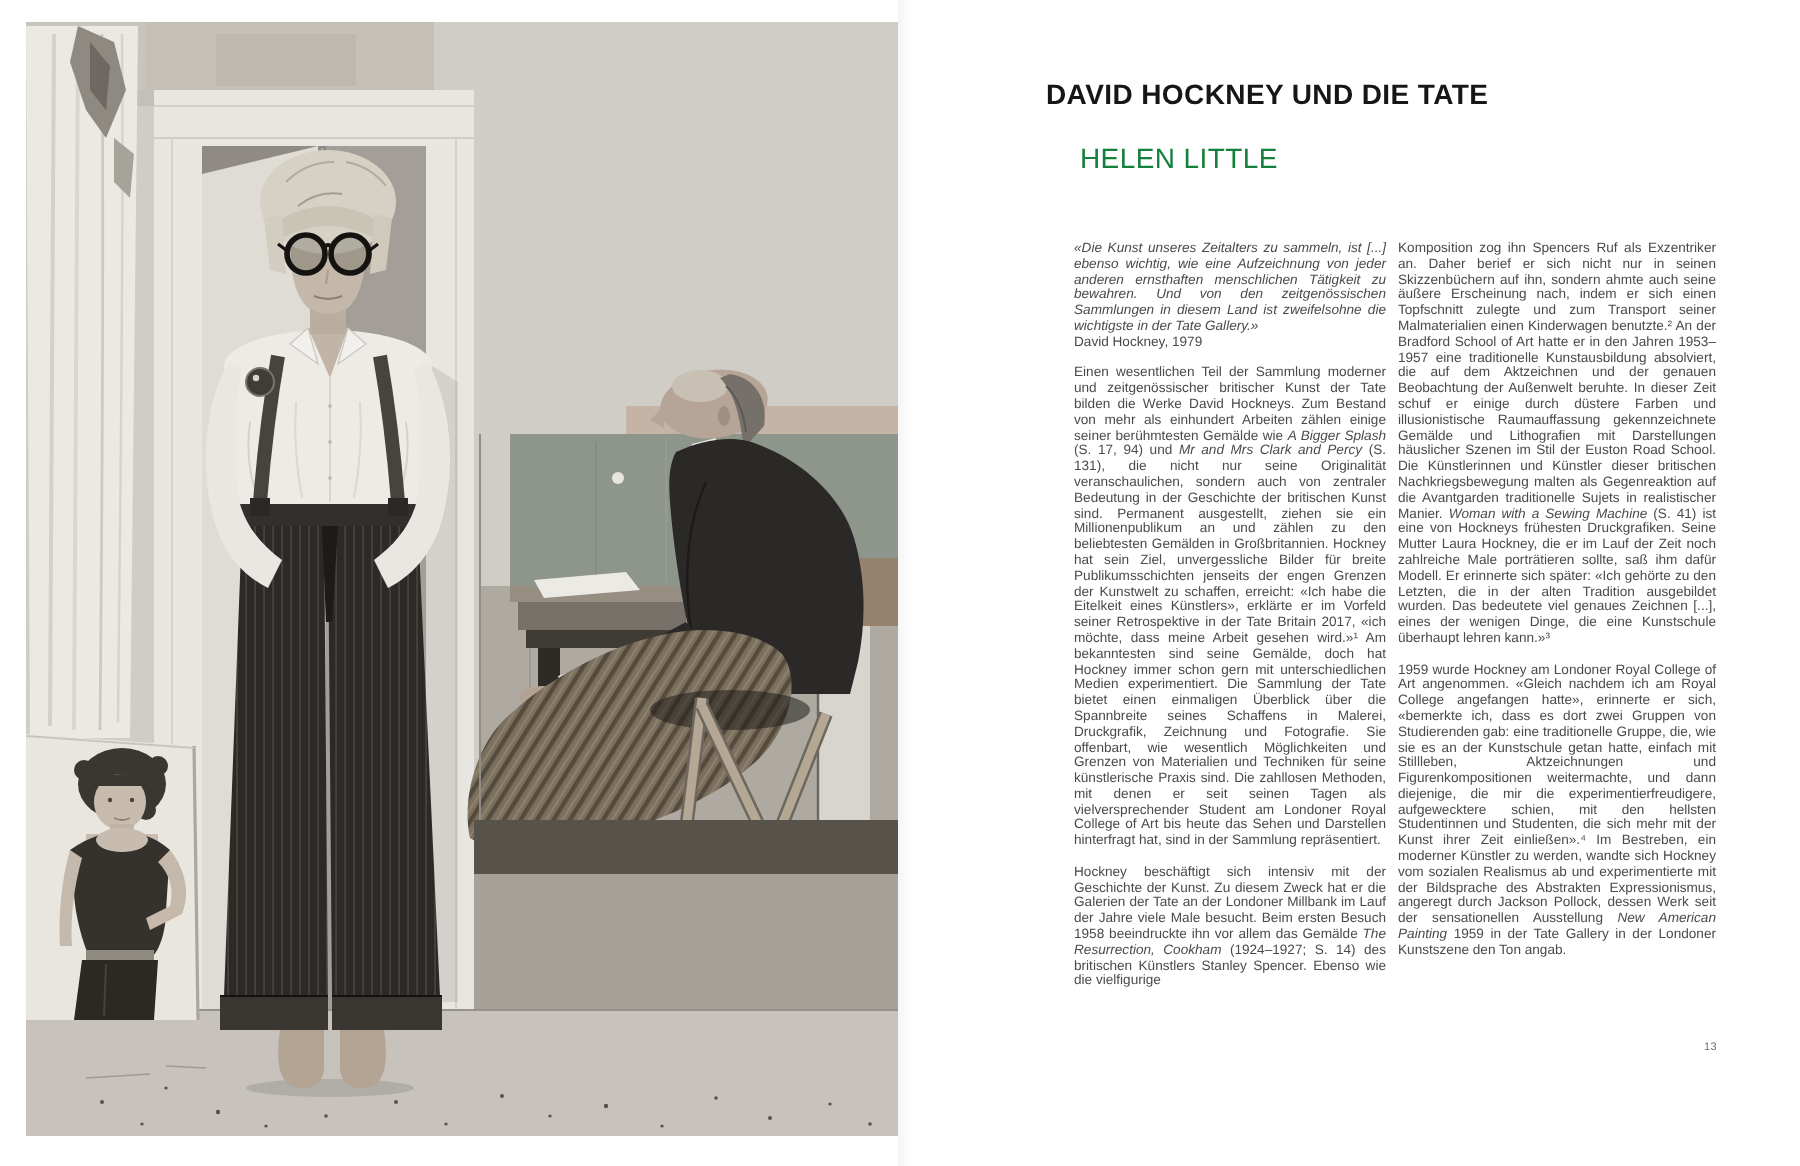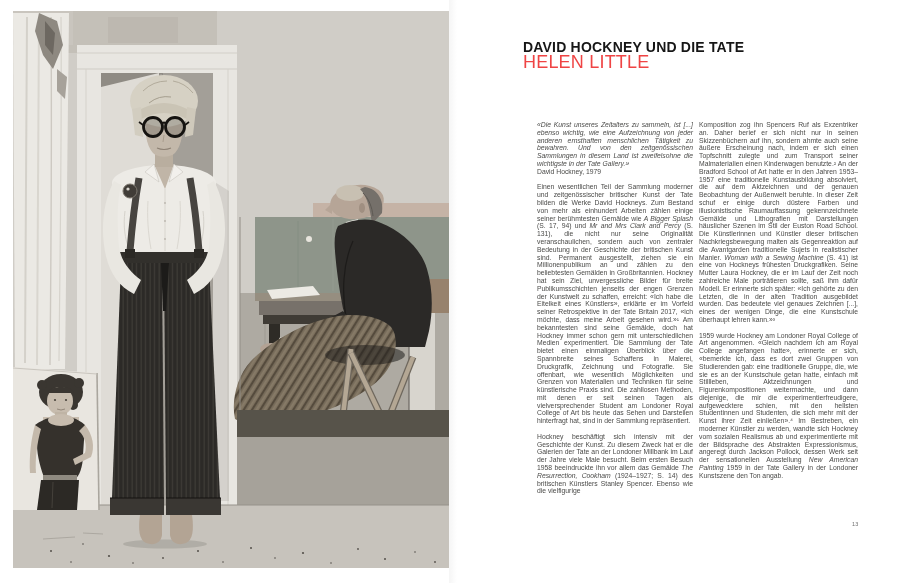--- a/index.html
+++ b/index.html
@@ -18,22 +18,22 @@
     position:absolute;left:449px;top:0;width:8px;height:583px;
     background:linear-gradient(90deg,rgba(0,0,0,0.04),rgba(0,0,0,0));
   }
   
   .article-header{position:absolute;left:523px;top:40px;}
   .article-header h1{
     margin:0;font-size:14px;line-height:15px;font-weight:700;
     letter-spacing:.2px;color:#161616;white-space:nowrap;
   }
   .article-header h2{
-    margin:0;font-size:18px;line-height:15px;font-weight:400;
-    letter-spacing:.2px;color:#ef4444;white-space:nowrap;
+    margin:17px;font-size:14px;line-height:15px;font-weight:400;
+    letter-spacing:.2px;color:#15803d;white-space:nowrap;
   }
   .col{
     position:absolute;top:121px;
     font-size:6.8px;line-height:7.8px;color:#4a4a48;
     text-align:justify;text-align-last:left;
     hyphens:auto;-webkit-hyphens:auto;overflow-wrap:break-word;
   }
   .col-1{left:537px;width:156px;}
   .col-2{left:699px;width:159px;}
   .col p{margin:0 0 7.8px 0;}

